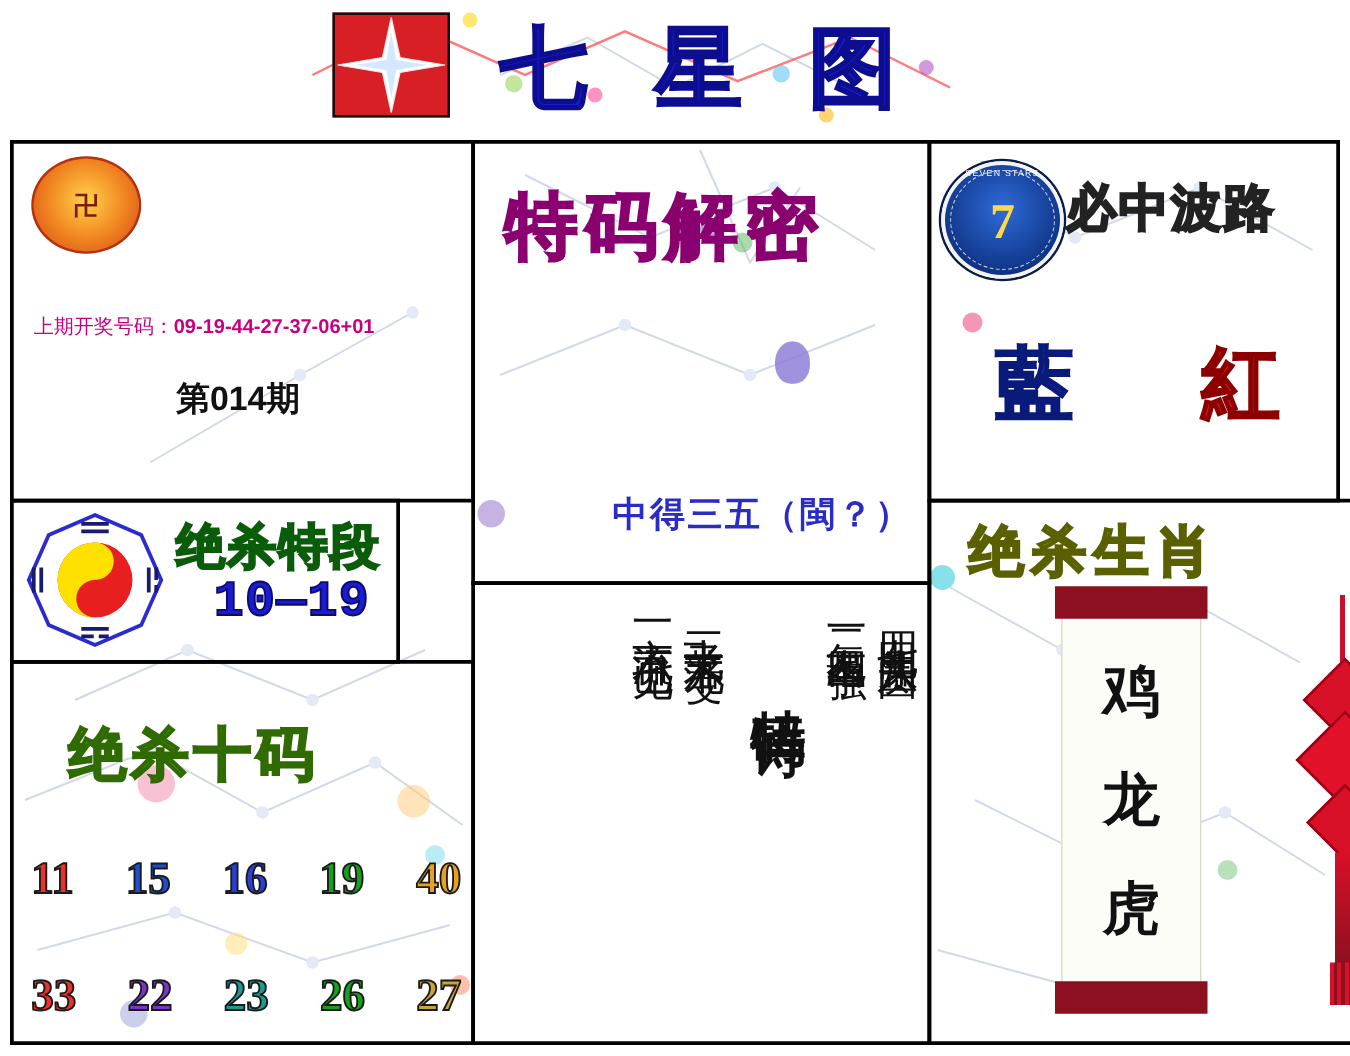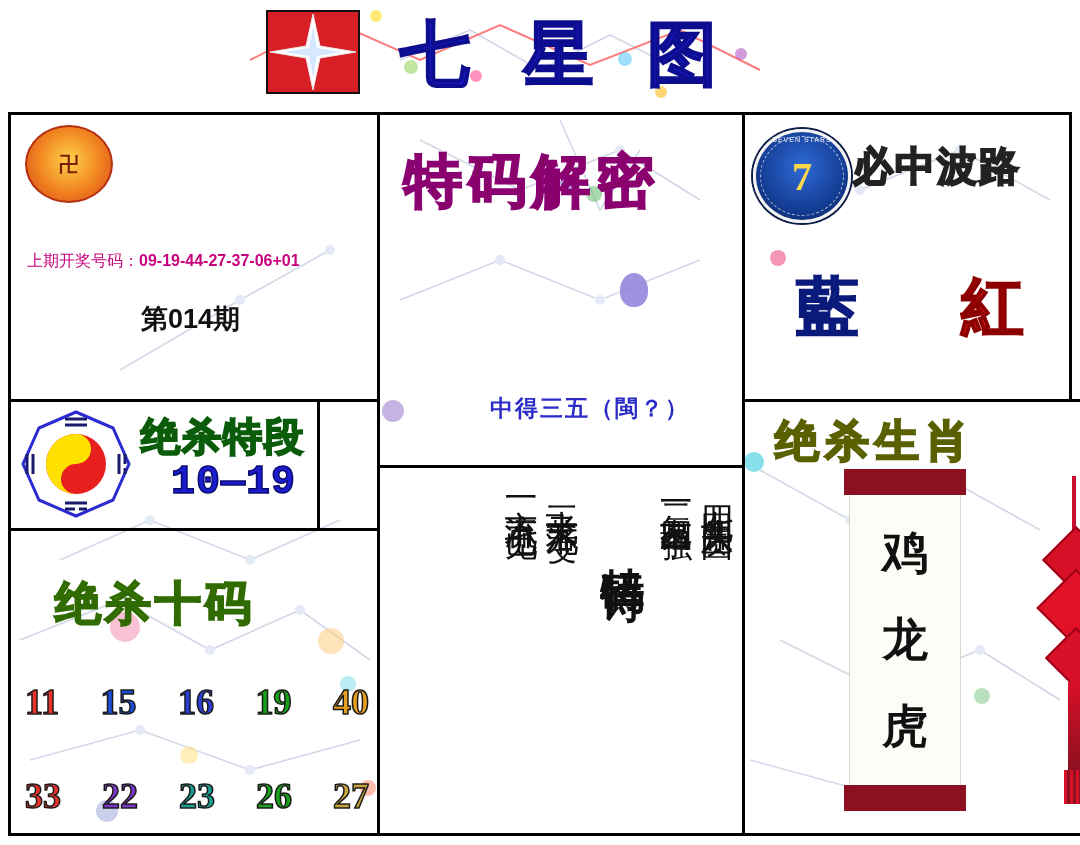--- a/index.html
+++ b/index.html
@@ -98,21 +98,21 @@
   .n-teal{color:#1b9c8f;}
   .n-gold{color:#c8a33a;}
 
   
   .tmjm-title{
     position:absolute;left:24px;top:28px;font-size:58px;font-weight:bold;
     font-family:"Liberation Serif", serif;letter-spacing:6px;
     color:#7f1d1d;-webkit-text-stroke:2px #8a0070;
   }
   .tmjm-sub{
-    position:absolute;left:110px;top:278px;font-size:23px;color:#2b2bc8;font-weight:bold;
+    position:absolute;left:110px;top:278px;font-size:28px;color:#2b2bc8;font-weight:bold;
     font-family:"Liberation Serif", serif;letter-spacing:2px;
   }
   .balloon{
     position:absolute;left:240px;top:158px;width:28px;height:34px;border-radius:50% 50% 45% 45%;
     background:#8f7fd8;opacity:.85;
   }
 
   
   .poem{
     position:absolute;left:0;top:0;width:368px;height:371px;

